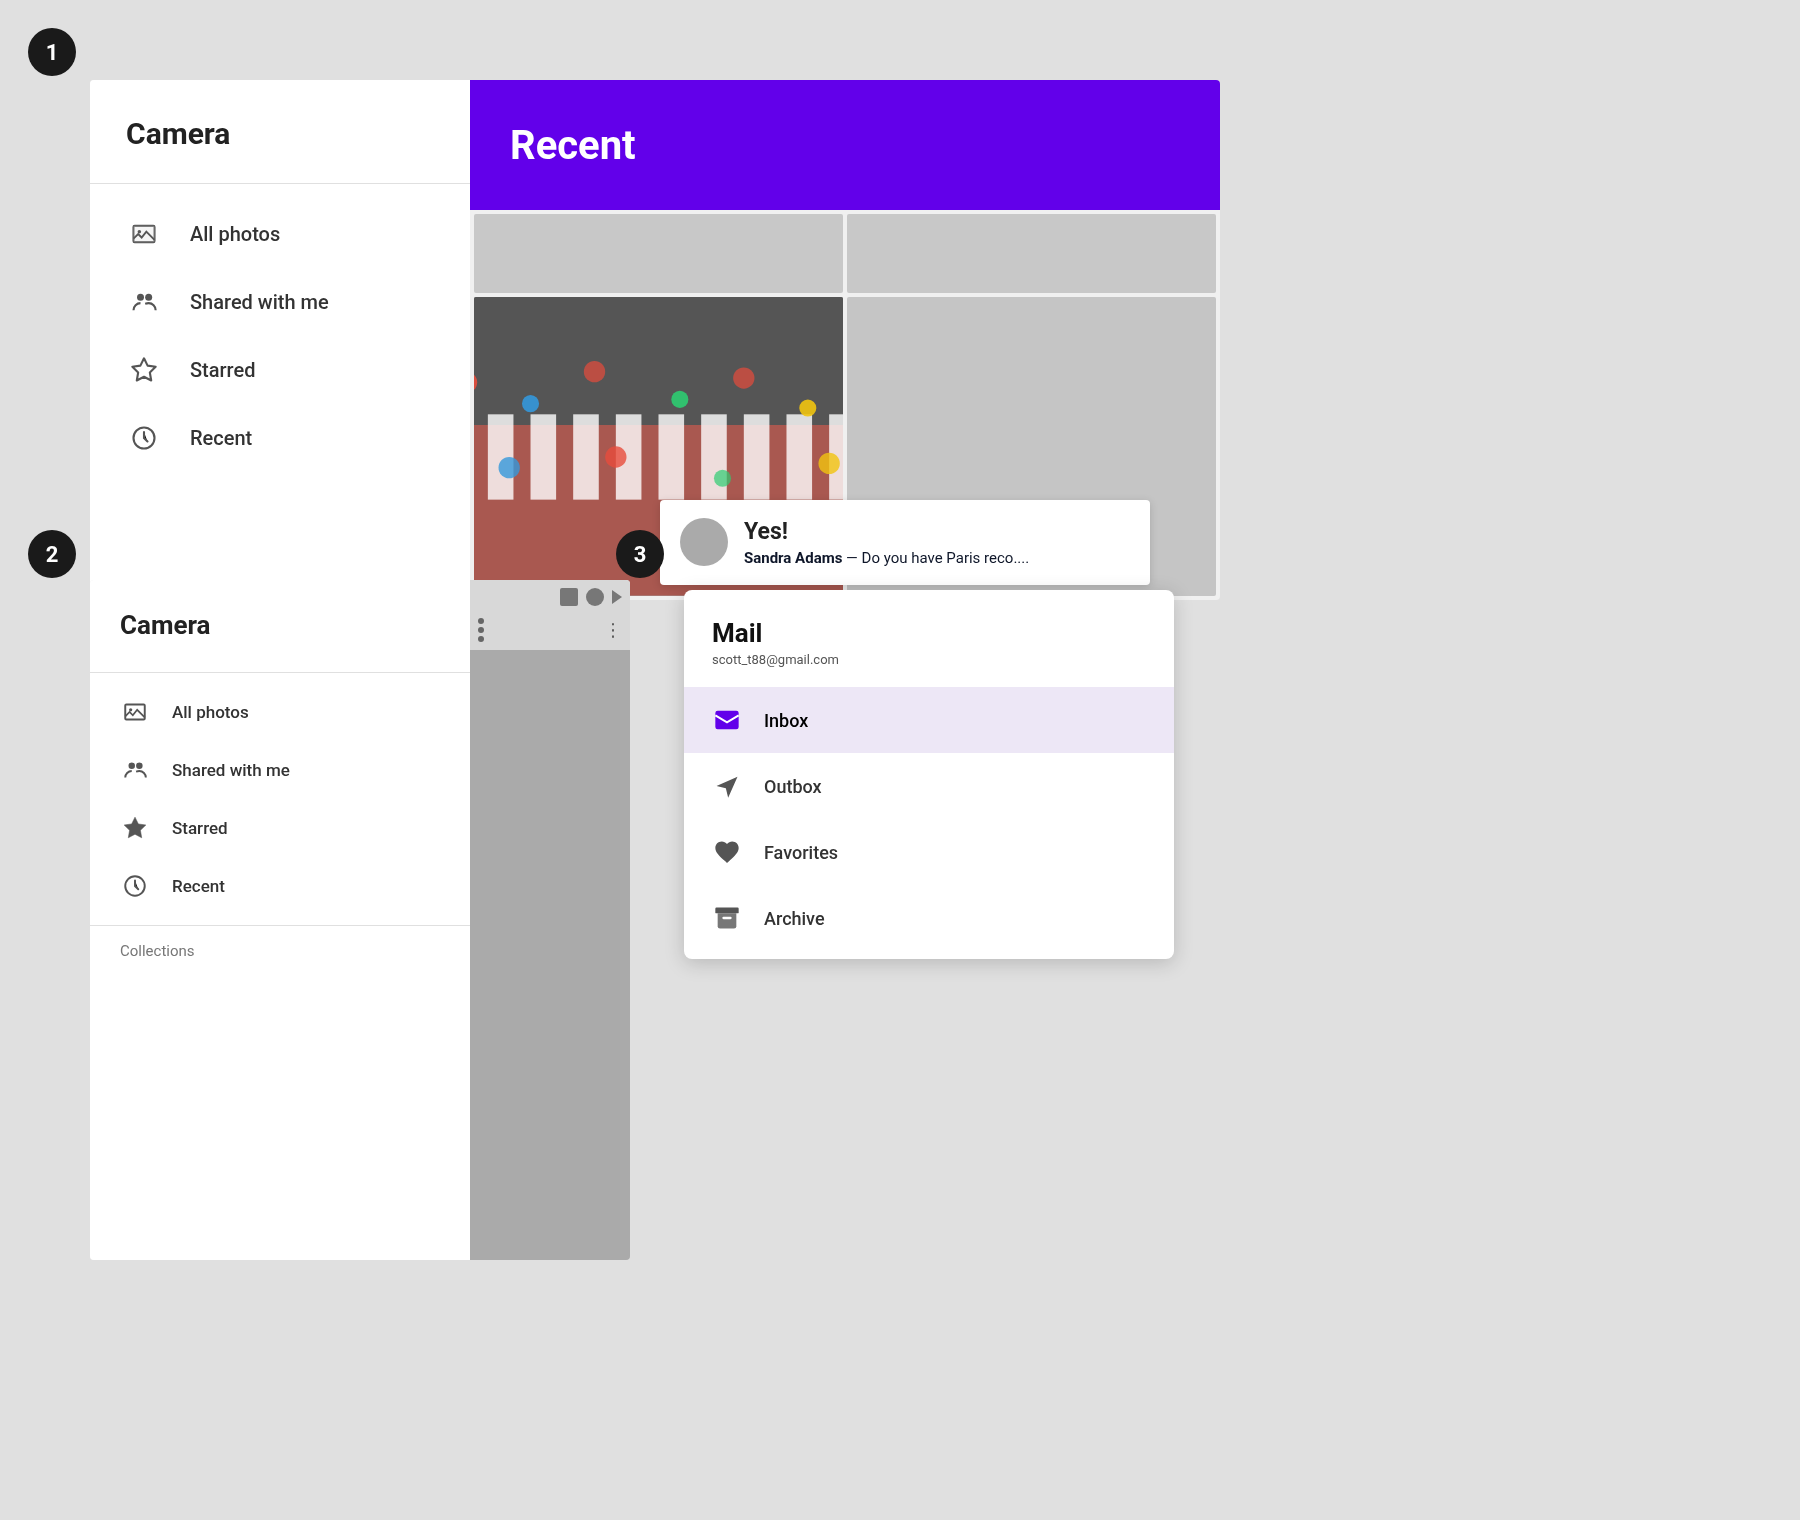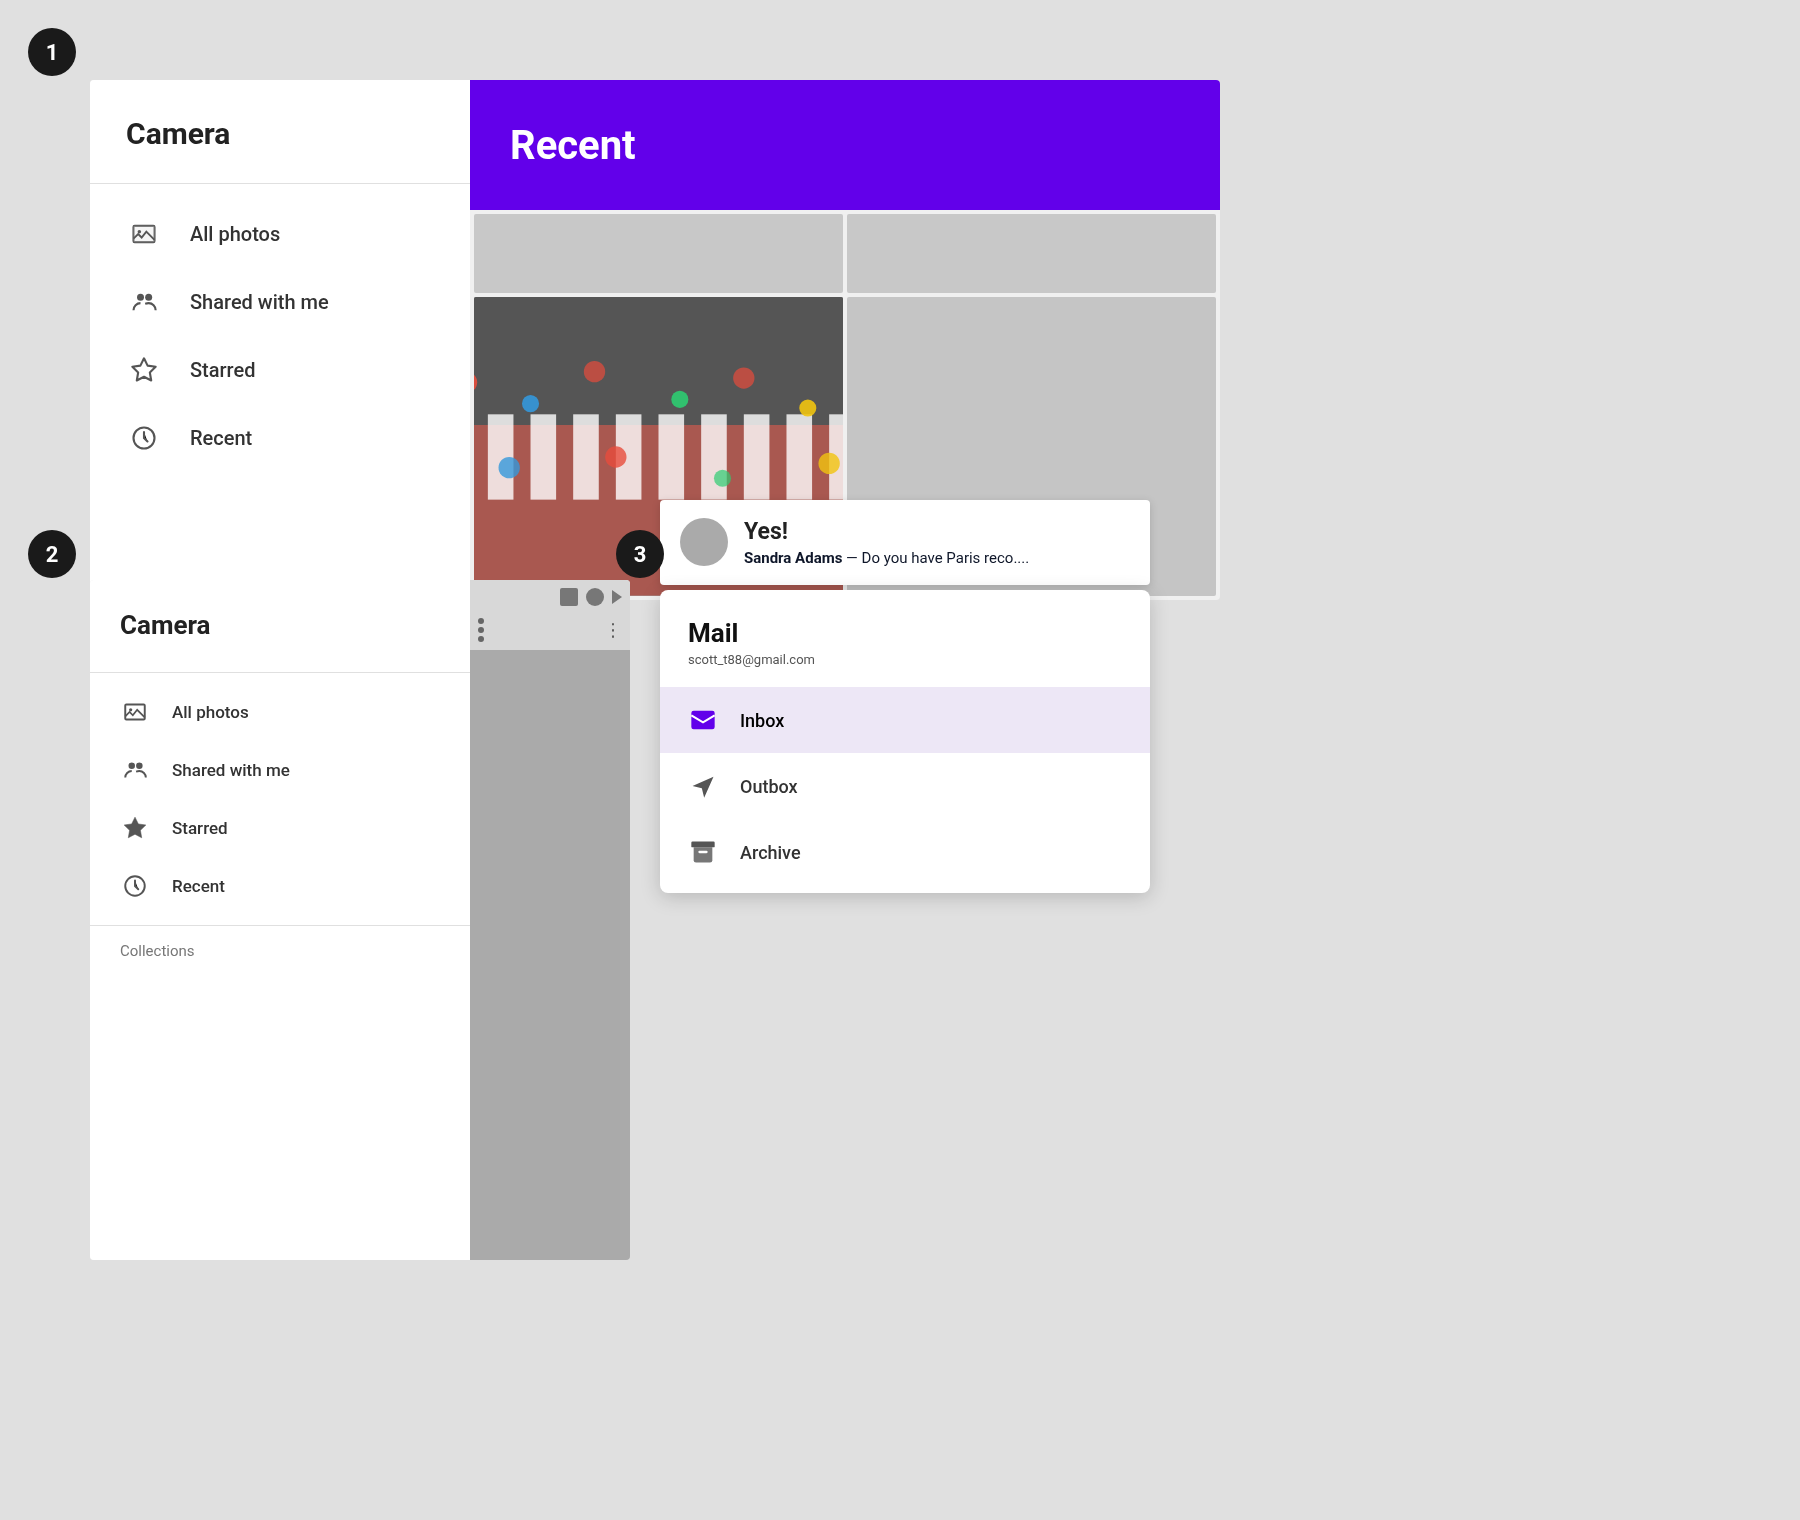--- a/index.html
+++ b/index.html
@@ -278,21 +278,21 @@
     }
 
     .notif-content .notif-sub .sender {
       font-weight: bold;
     }
 
     
     .mail-panel {
       position: absolute;
       top: 590px;
-      left: 660px;
+      left: 684px;
       width: 490px;
       background: #fff;
       border-radius: 8px;
       box-shadow: 0 4px 20px rgba(0,0,0,0.18);
       overflow: hidden;
     }
 
     .mail-header {
       padding: 28px 28px 12px 28px;
     }
@@ -556,20 +556,28 @@
 
     <div class="mail-item">
       <span class="mail-item-icon">
         <svg width="28" height="28" viewBox="0 0 24 24">
           <polygon points="3,12 21,4 13,22 11,14" fill="#555"></polygon>
         </svg>
       </span>
       <span class="mail-item-label">Outbox</span>
     </div>
 
+    <div class="mail-item">
+      <span class="mail-item-icon">
+        <svg width="28" height="28" viewBox="0 0 24 24">
+          <path d="M12 21.35l-1.45-1.32C5.4 15.36 2 12.28 2 8.5 2 5.42 4.42 3 7.5 3c1.74 0 3.41.81 4.5 2.09C13.09 3.81 14.76 3 16.5 3 19.58 3 22 5.42 22 8.5c0 3.78-3.4 6.86-8.55 11.54L12 21.35z" fill="#555"></path>
+        </svg>
+      </span>
+      <span class="mail-item-label">Favorites</span>
+    </div>
 
     <div class="mail-item">
       <span class="mail-item-icon">
         <svg width="28" height="28" viewBox="0 0 24 24">
           <rect x="2" y="3" width="20" height="5" rx="1" fill="#555"></rect>
           <path d="M4 8v11a2 2 0 002 2h12a2 2 0 002-2V8" fill="#555" opacity="0.8"></path>
           <path d="M9 12h6" stroke="white" stroke-width="2" stroke-linecap="round"></path>
         </svg>
       </span>
       <span class="mail-item-label">Archive</span>

